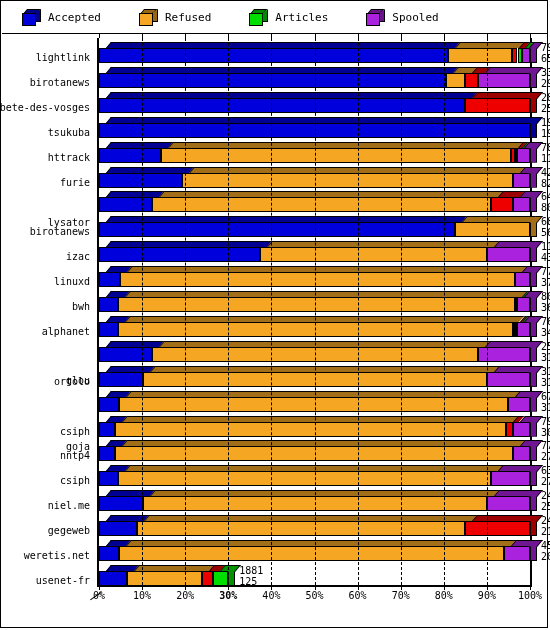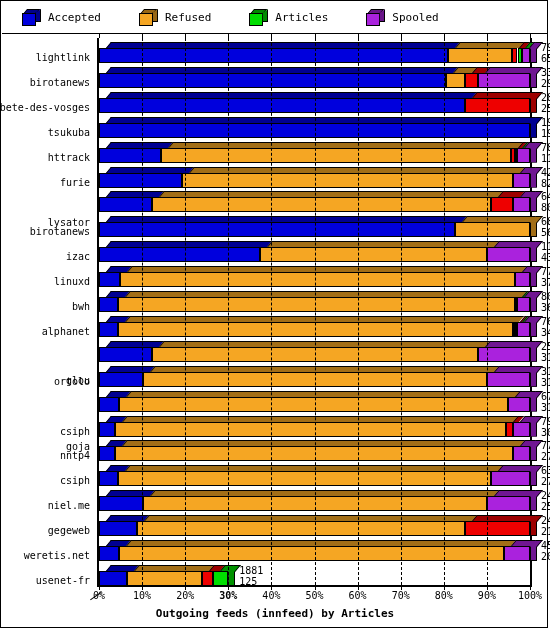--- a/index.html
+++ b/index.html
@@ -546,14 +546,13 @@
       <div class="gridline" style="left: 441.8px;"></div>
       <div class="tick" style="left: 441.8px;"></div>
       <div class="tick-top" style="left: 441.8px;"></div>
       <div class="gridline" style="left: 484.9px;"></div>
       <div class="tick" style="left: 484.9px;"></div>
       <div class="tick-top" style="left: 484.9px;"></div>
       <div class="tick" style="left: 528px;"></div>
       <div class="tick-top" style="left: 528px;"></div>
     </div>
 
-  <div class="title">Outgoing feeds (innfeed) by Articles</div>
 </div>
 
 </body></html>

